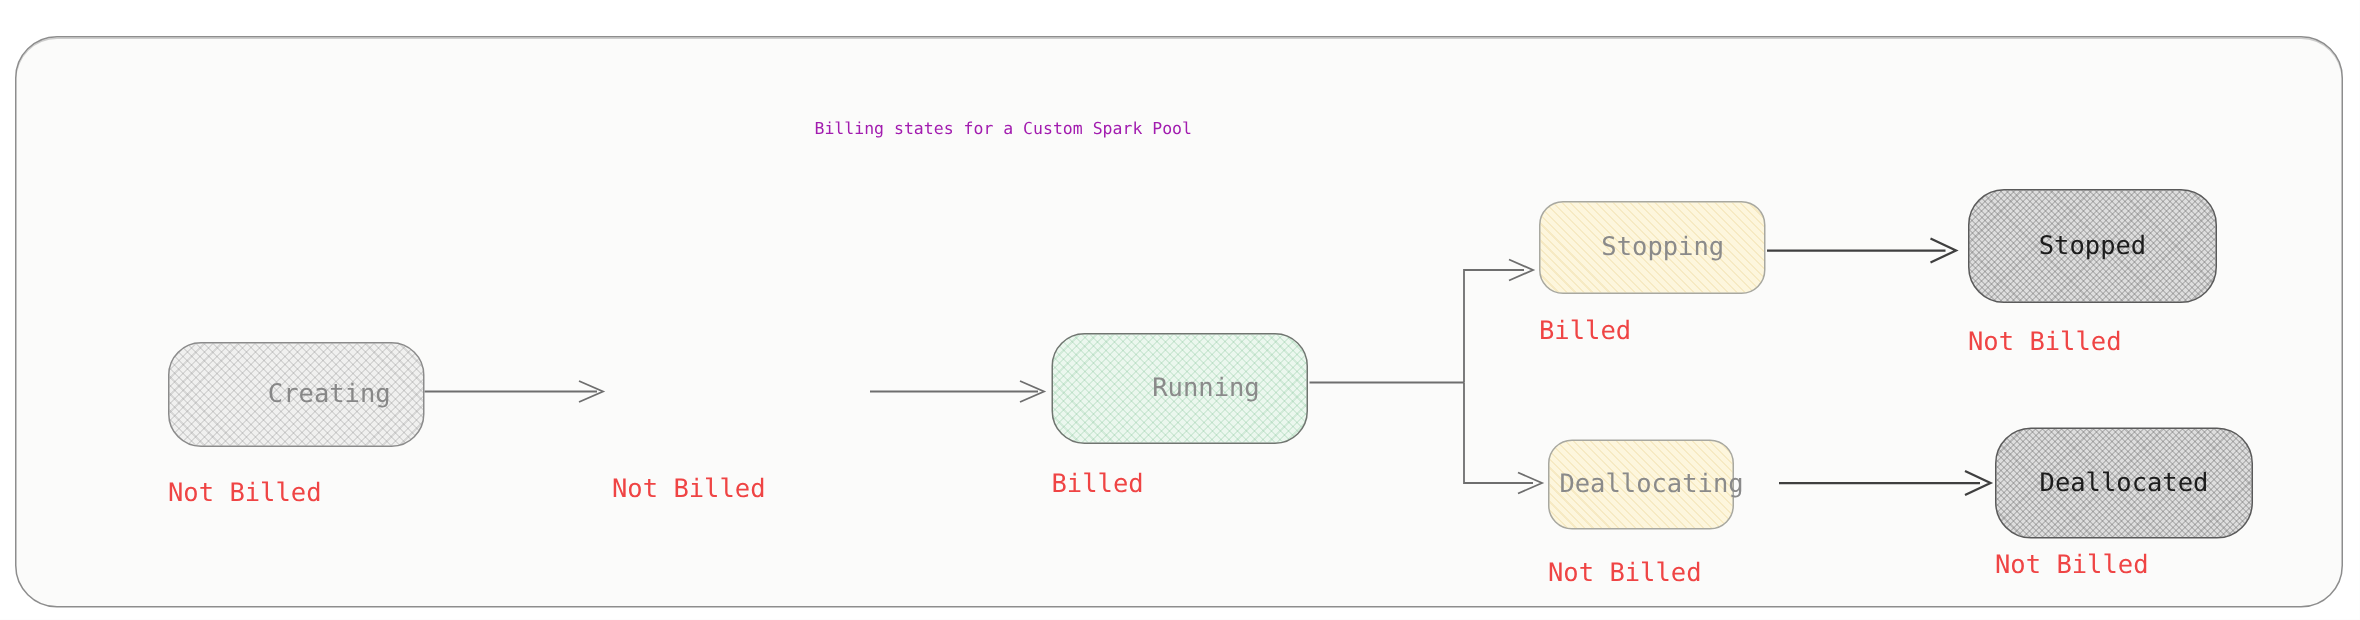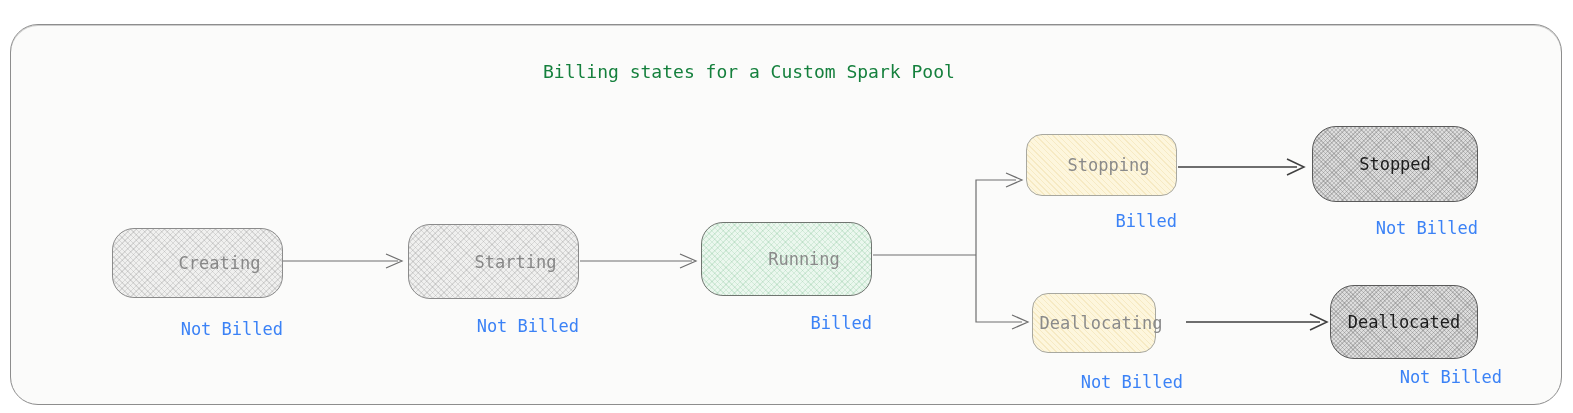--- a/index.html
+++ b/index.html
@@ -10,22 +10,22 @@
     position:relative;overflow:hidden;
   }
   .canvas{position:absolute;inset:0;}
   .frame{
     position:absolute;left:10px;top:24px;width:1550px;height:379px;
     border:1.5px solid #8d8d8d;border-radius:28px;
     background:#fbfbfa;
     box-shadow:0 1px 0 rgba(0,0,0,0.18) inset;
   }
   .title{
-    position:absolute;left:543px;top:62px;
-    font-size:18px;line-height:20px;color:#15803d;white-space:nowrap;
+    position:absolute;left:543px;top:76px;
+    font-size:11px;line-height:20px;color:#a21caf;white-space:nowrap;
   }
   .node{
     position:absolute;display:flex;align-items:center;justify-content:center;
     font-size:17px;white-space:nowrap;box-sizing:border-box;
   }
   .node.gray{
     background:
       repeating-linear-gradient(45deg, rgba(120,120,120,0.20) 0 1px, transparent 1px 4px),
       repeating-linear-gradient(135deg, rgba(120,120,120,0.20) 0 1px, transparent 1px 4px),
       #f0f0ef;
@@ -45,22 +45,22 @@
     border:1.2px solid #a8a8a0;border-radius:16px;color:#8a8a8a;padding-left:14px;
   }
   .node.darkgray{
     background:
       repeating-linear-gradient(45deg, rgba(95,95,95,0.28) 0 1px, transparent 1px 3px),
       repeating-linear-gradient(135deg, rgba(95,95,95,0.28) 0 1px, transparent 1px 3px),
       #dddddd;
     border:1.7px solid #5a5a5a;border-radius:24px;color:#1c1c1c;
   }
   .billing{
-    position:absolute;text-align:right;
-    font-size:17px;line-height:22px;color:#3b82f6;white-space:nowrap;
+    position:absolute;text-align:left;
+    font-size:17px;line-height:22px;color:#ef4444;white-space:nowrap;
   }
   svg.edges{position:absolute;left:0;top:0;pointer-events:none;}
   .edge-gray{stroke:#6e6e6e;stroke-width:1.2;fill:none;}
   .edge-dark{stroke:#3f3f3f;stroke-width:1.5;fill:none;}
 </style>
 </head>
 <body>
 
 <div class="canvas">
 
@@ -103,23 +103,20 @@
       <path class="edge-dark" d="M1186,322 H1320"></path>
       <path class="edge-dark" d="M1310,314 L1327,322 L1310,330"></path>
     </g>
   </svg>
 
   <div class="node gray" style="left:112px;top:228px;width:171px;height:70px;">
     <span>Creating</span>
   </div>
   <div class="billing" style="left:112px;top:318px;width:171px;">Not Billed</div>
 
-  <div class="node gray" style="left:408px;top:224px;width:171px;height:75px;">
-    <span>Starting</span>
-  </div>
   <div class="billing" style="left:408px;top:315px;width:171px;">Not Billed</div>
 
   <div class="node green" style="left:701px;top:222px;width:171px;height:74px;">
     <span>Running</span>
   </div>
   <div class="billing" style="left:701px;top:312px;width:171px;">Billed</div>
 
   <div class="node yellow" style="left:1026px;top:134px;width:151px;height:62px;">
     <span>Stopping</span>
   </div>
@@ -128,18 +125,18 @@
   <div class="node darkgray" style="left:1312px;top:126px;width:166px;height:76px;text-align:center;">
     <span>Stopped</span>
   </div>
   <div class="billing" style="left:1312px;top:217px;width:166px;">Not Billed</div>
 
   <div class="node yellow" style="left:1032px;top:293px;width:124px;height:60px;">
     <span>Deallocating</span>
   </div>
   <div class="billing" style="left:1032px;top:371px;width:151px;">Not Billed</div>
 
-  <div class="node darkgray" style="left:1330px;top:285px;width:148px;height:74px;">
+  <div class="node darkgray" style="left:1330px;top:285px;width:172px;height:74px;">
     <span>Deallocated</span>
   </div>
   <div class="billing" style="left:1330px;top:366px;width:172px;">Not Billed</div>
 
 </div>
 
 </body></html>

